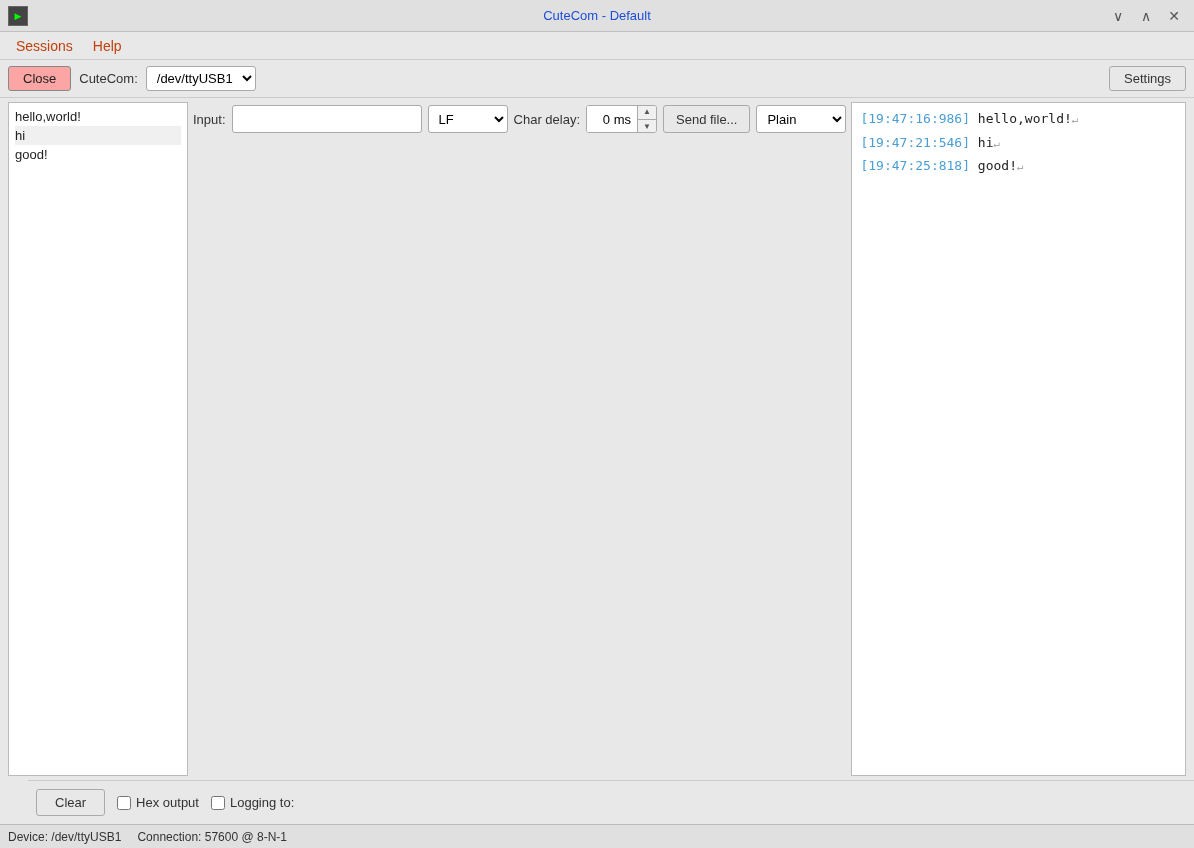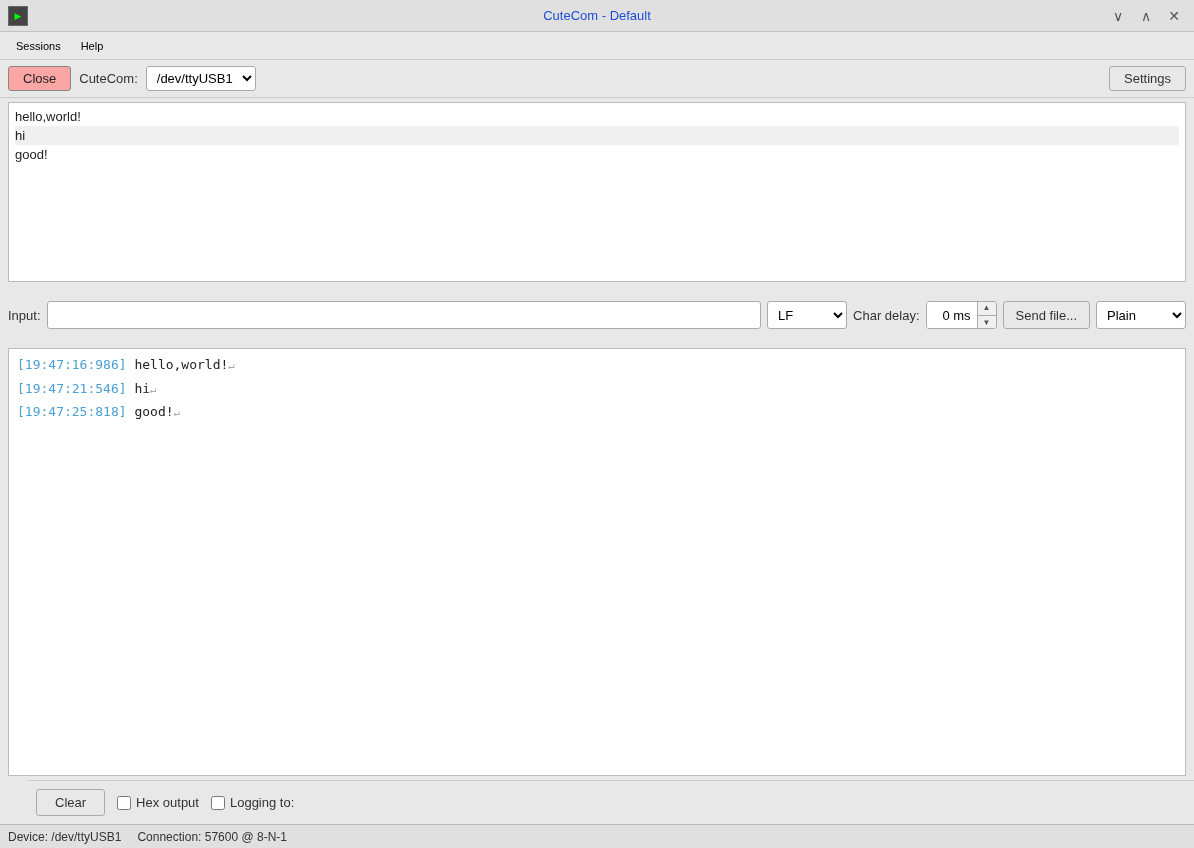--- a/index.html
+++ b/index.html
@@ -72,22 +72,22 @@
       display: flex;
       align-items: center;
       padding: 2px 8px;
       gap: 4px;
       height: 28px;
       border-bottom: 1px solid #ccc;
     }
     .menu-item {
       padding: 2px 8px;
       cursor: pointer;
-      color: #000000;
-      font-size: 11px;
+      color: #c2410c;
+      font-size: 14px;
       border-radius: 3px;
     }
 
     
     #toolbar {
       background: #e8e8e8;
       display: flex;
       align-items: center;
       padding: 4px 8px;
       gap: 8px;
@@ -127,24 +127,23 @@
       border-radius: 3px;
       cursor: pointer;
       font-size: 13px;
       color: #333;
     }
 
     
     #main {
       flex: 1;
       display: flex;
-      flex-direction: column;
       background: #e8e8e8;
       padding: 4px 8px;
-      gap: 16px;
+      gap: 5px;
       overflow: hidden;
     }
 
     
     #output-area {
       background: white;
       border: 1px solid #bbb;
       flex: 0 0 180px;
       overflow-y: auto;
       padding: 4px 6px;

